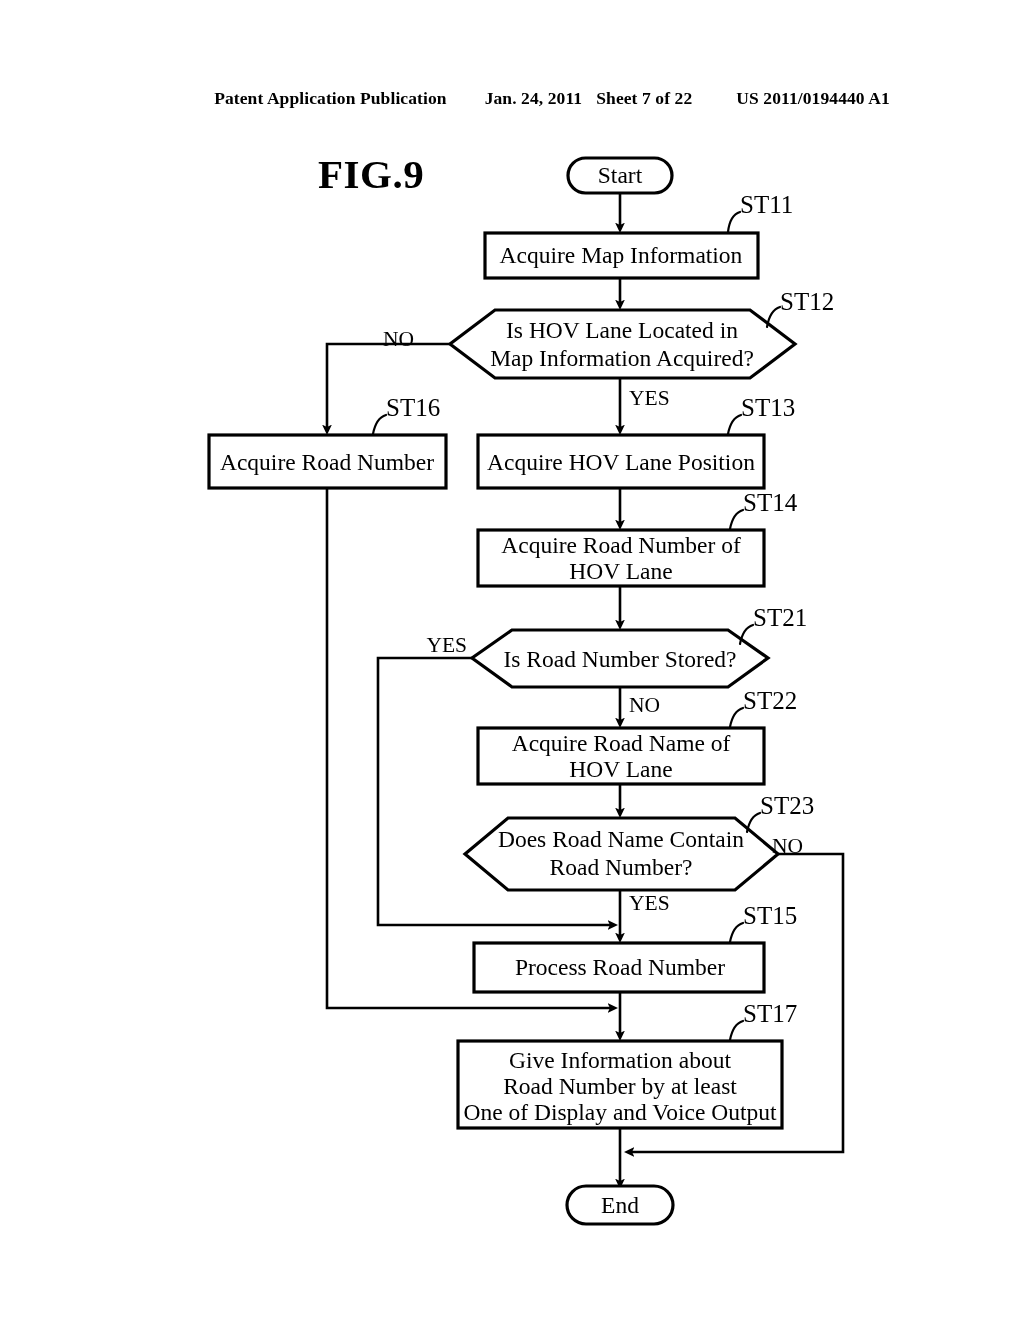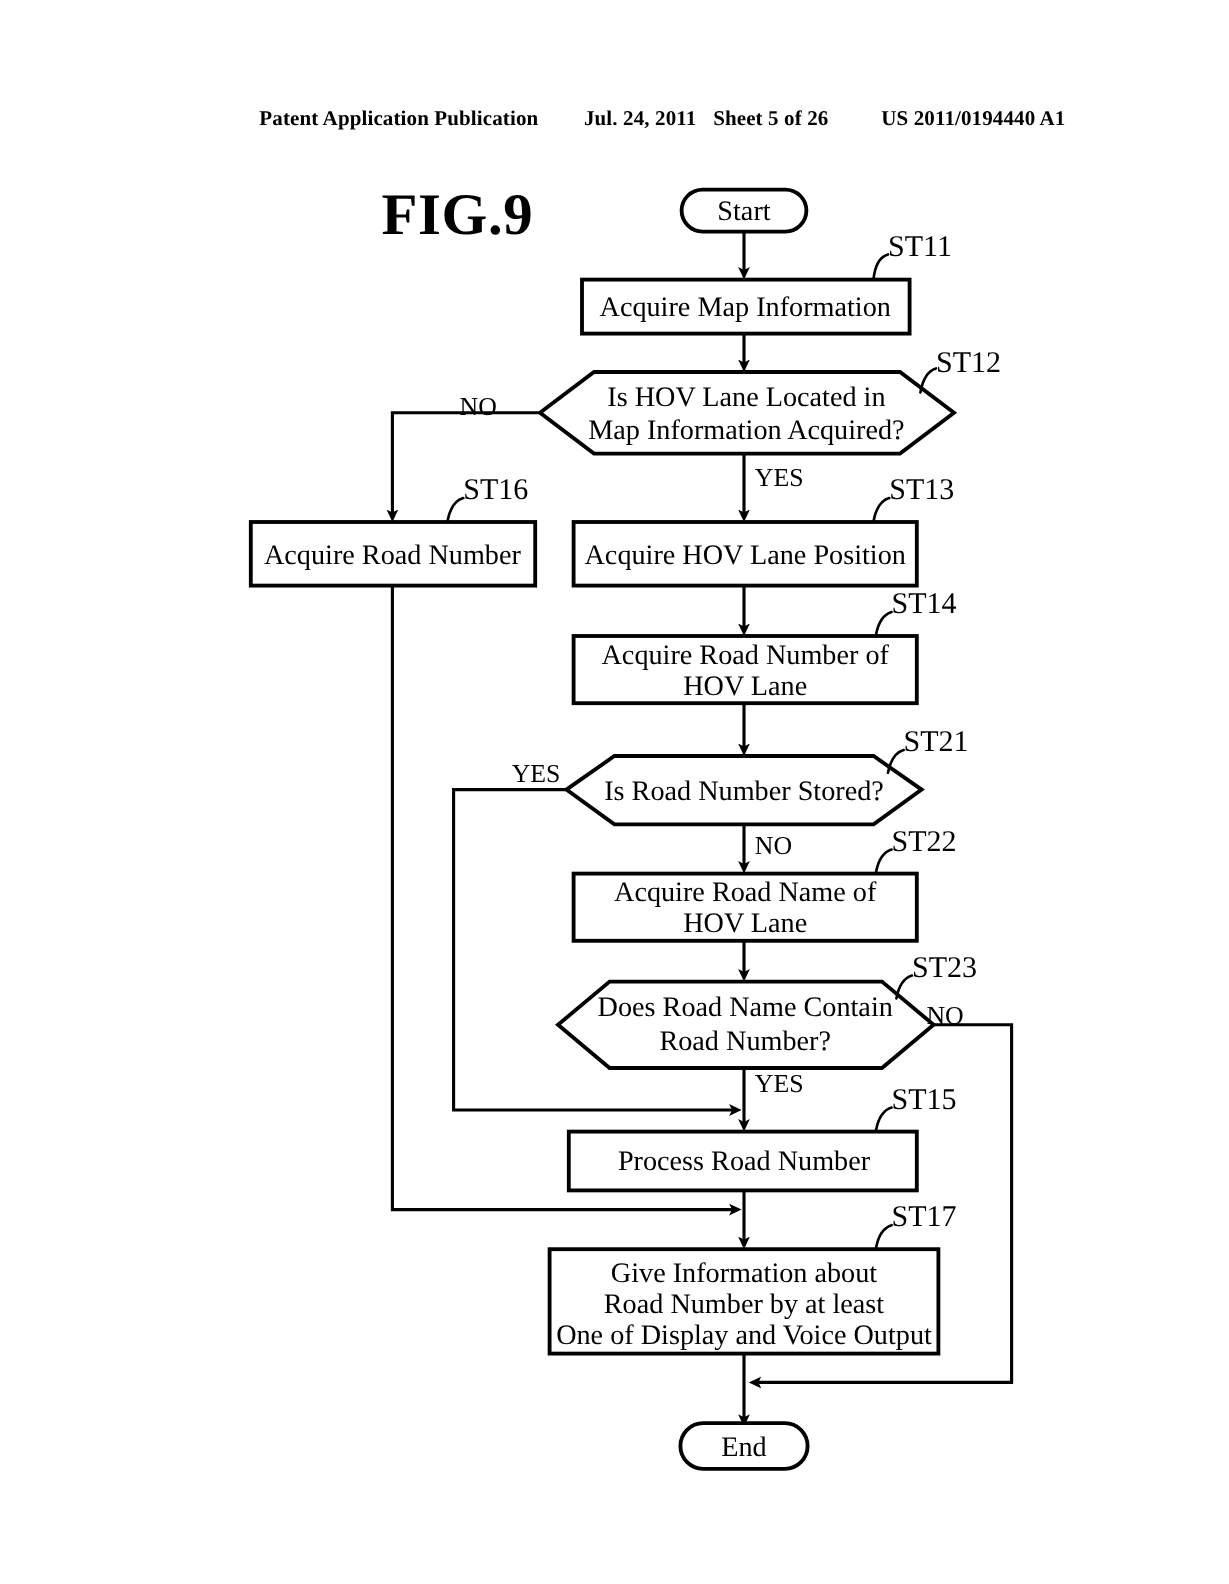--- a/index.html
+++ b/index.html
@@ -38,21 +38,21 @@
     white-space: nowrap;
   }
   .hdr .seg { display: inline-block; }
   .hdr .gap1 { width: 38px; }
   .hdr .gap2 { width: 14px; }
   .hdr .gap3 { width: 44px; }
   .figtitle {
     position: absolute;
     left: 278px;
     top: 150px;
-    font-size: 49px;
+    font-size: 41px;
     font-weight: bold;
     font-family: "Liberation Serif", "DejaVu Serif", serif;
     letter-spacing: 0.5px;
   }
   svg { position: absolute; left: 0; top: 0; }
   .shape {
     fill: #ffffff;
     stroke: #000000;
     stroke-width: 3.2;
     stroke-linejoin: miter;
@@ -100,23 +100,23 @@
   }
 </style>
 </head>
 <body>
 
 <div id="page">
 
   <div class="hdr">
     <span class="seg">Patent Application Publication</span>
     <span class="gap1"></span>
-    <span class="seg">Jul. 24, 2011</span>
+    <span class="seg">Jan. 24, 2011</span>
     <span class="gap2"></span>
-    <span class="seg">Sheet 5 of 26</span>
+    <span class="seg">Sheet 7 of 22</span>
     <span class="gap3"></span>
     <span class="seg">US 2011/0194440 A1</span>
   </div>
 
   <div class="figtitle">FIG.9</div>
 
   <svg width="1024" height="1320" viewBox="0 0 1024 1320">
     <defs>
       <marker id="ah" markerWidth="11" markerHeight="11" refX="5.4" refY="5.5" orient="auto" markerUnits="userSpaceOnUse">
         <path d="M0,0.6 L10.4,5.5 L0,10.4 L2.4,5.5 Z" fill="#000000"></path>

